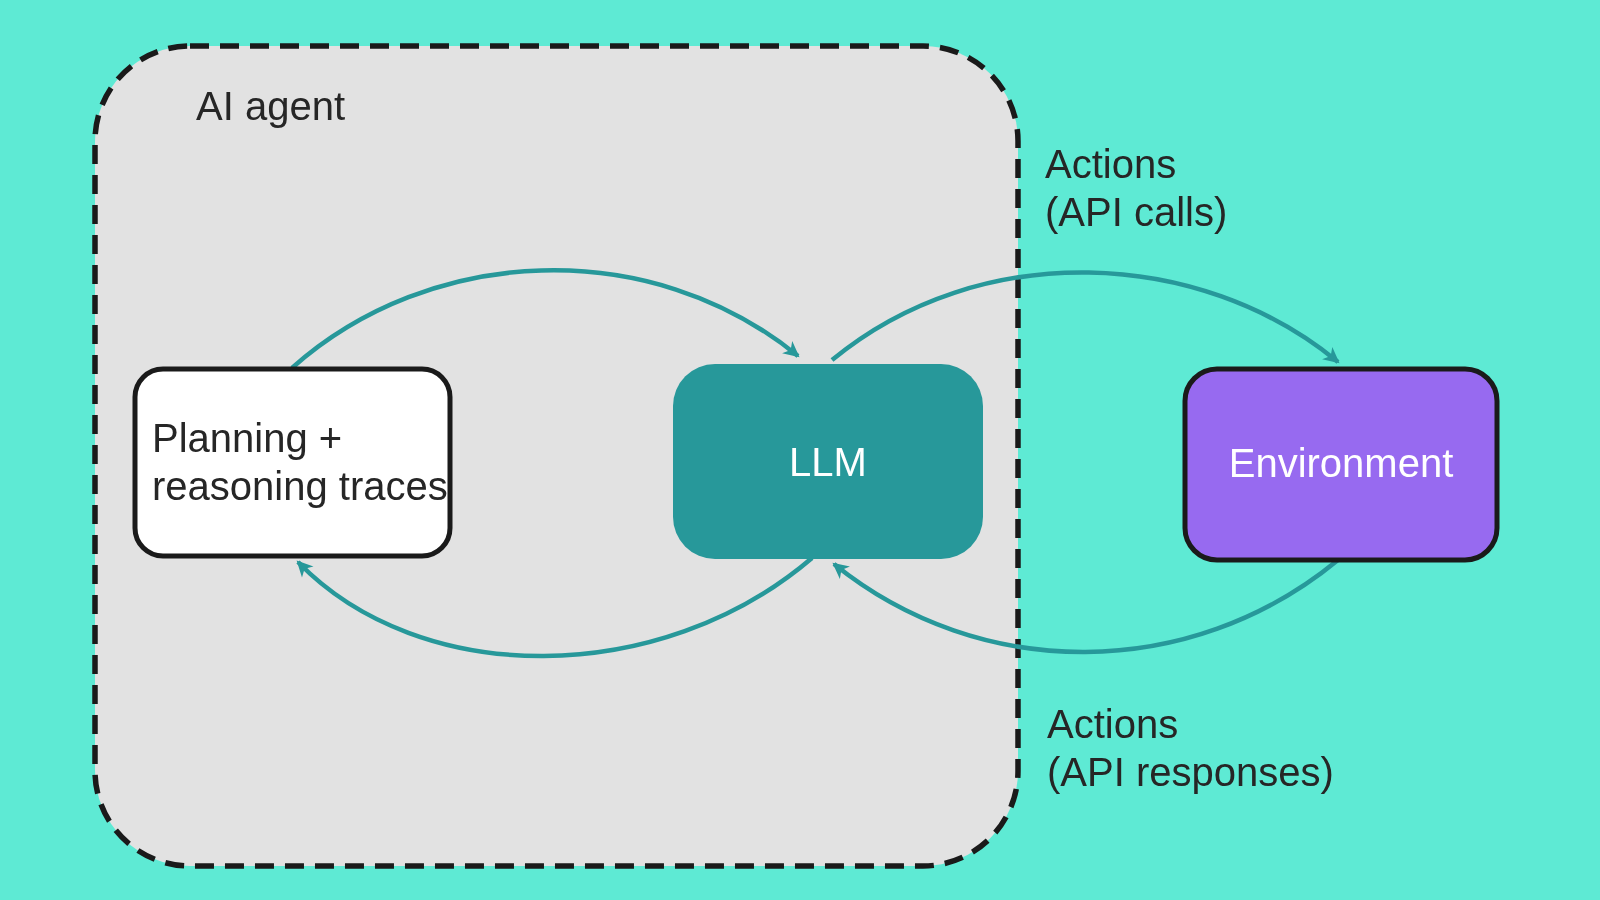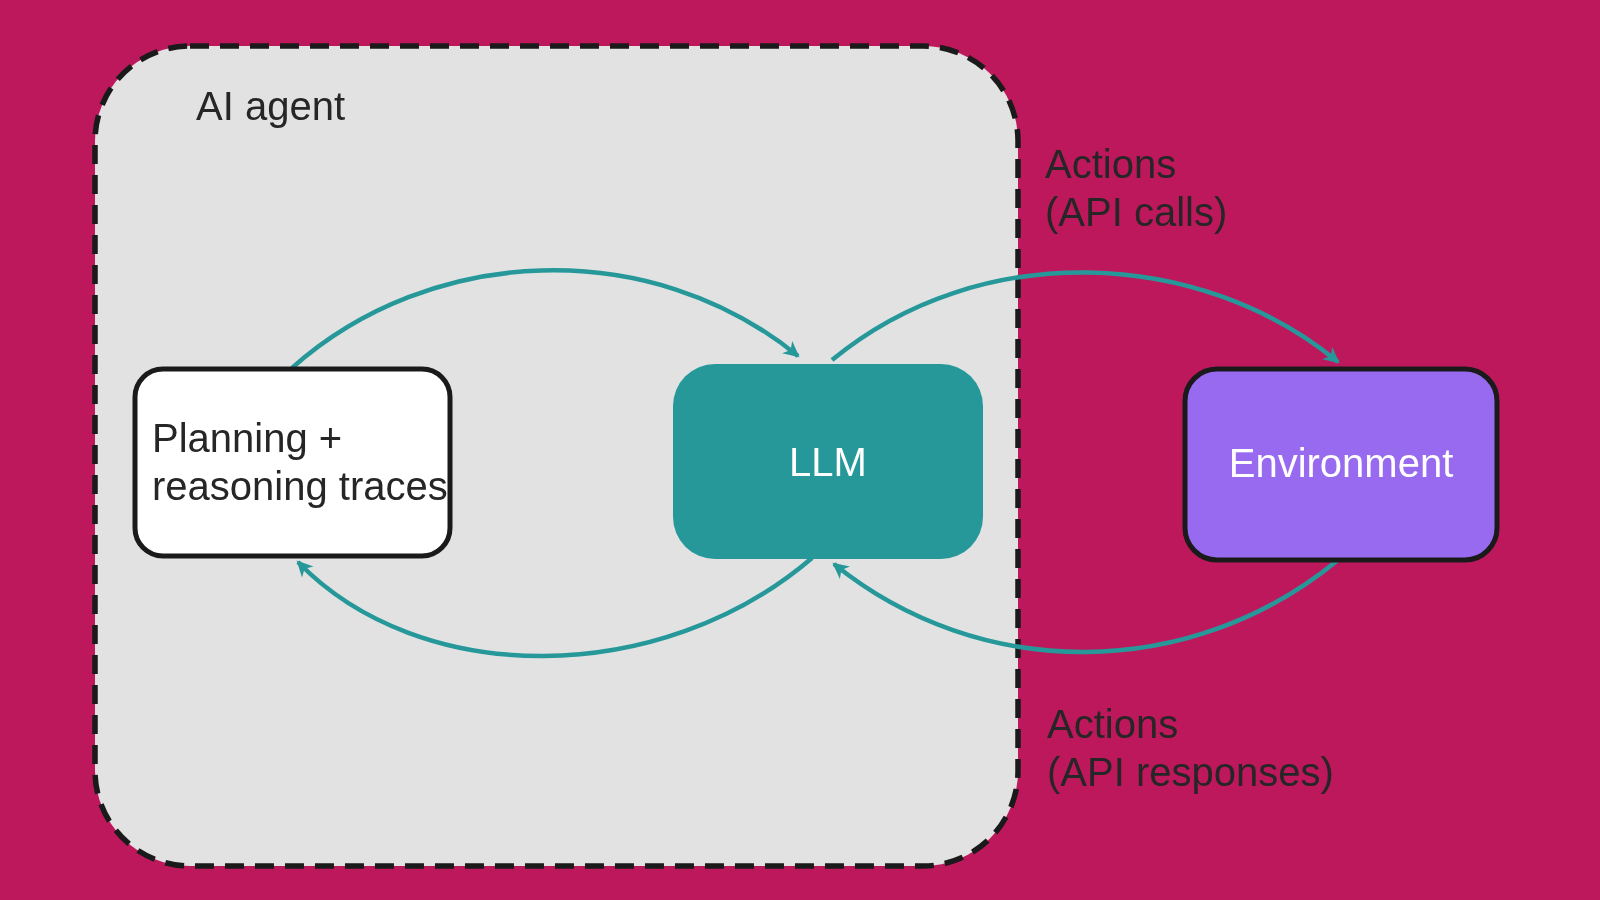--- a/index.html
+++ b/index.html
@@ -4,21 +4,21 @@
 <style>
   html, body {
     margin: 0;
     padding: 0;
     background: #ffffff;
   }
   .canvas {
     position: relative;
     width: 1600px;
     height: 900px;
-    background: #be185d;
+    background: #5eead4;
     overflow: hidden;
     font-family: "Liberation Sans", sans-serif;
   }
   svg text {
     font-family: "Liberation Sans", sans-serif;
   }
   .t-dark  { fill: #262626; font-size: 40px; }
   .t-light { fill: #ffffff; font-size: 40px; }
 </style>
 </head>

